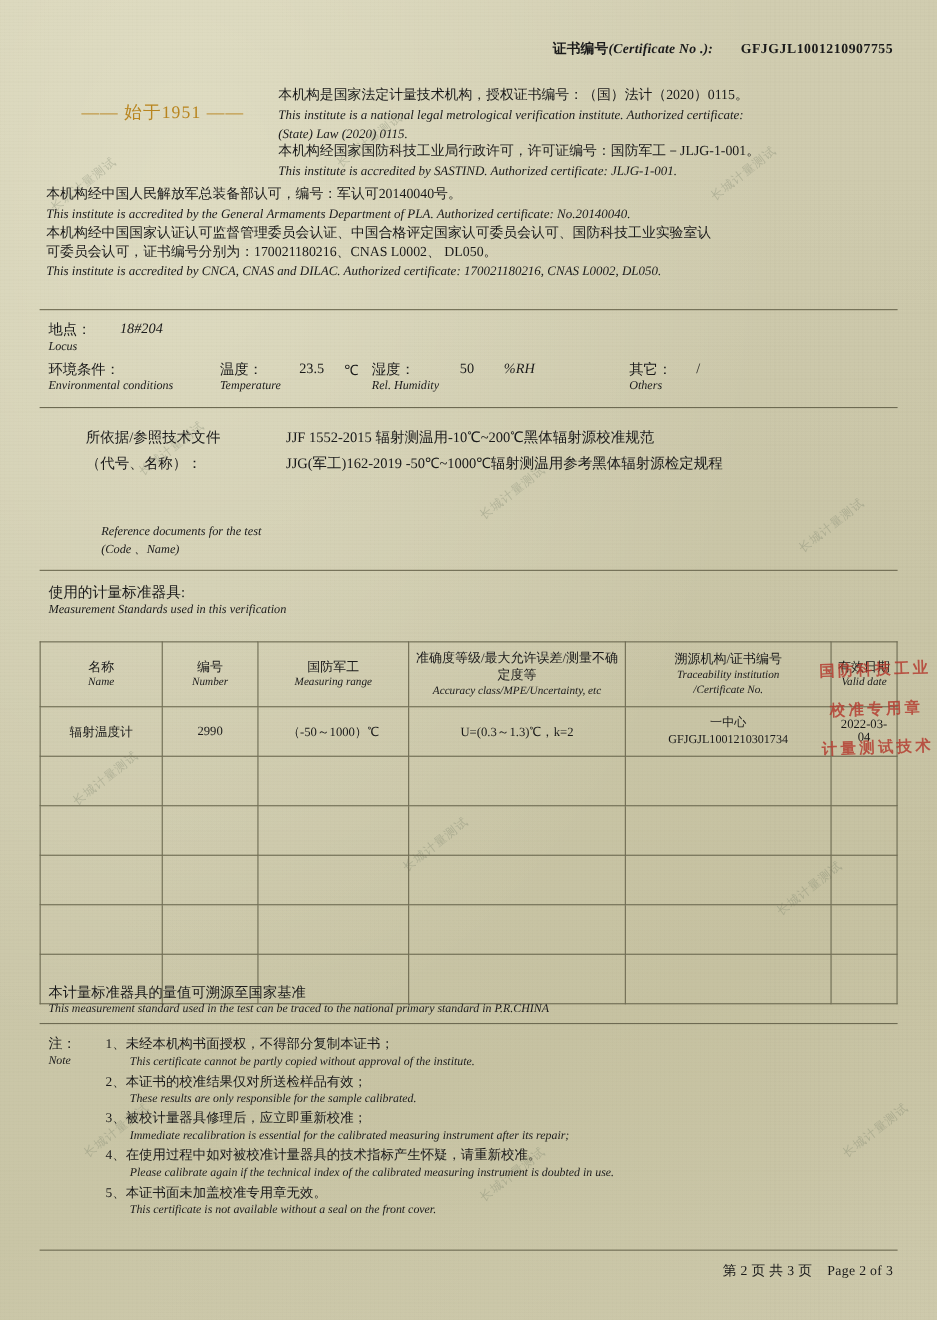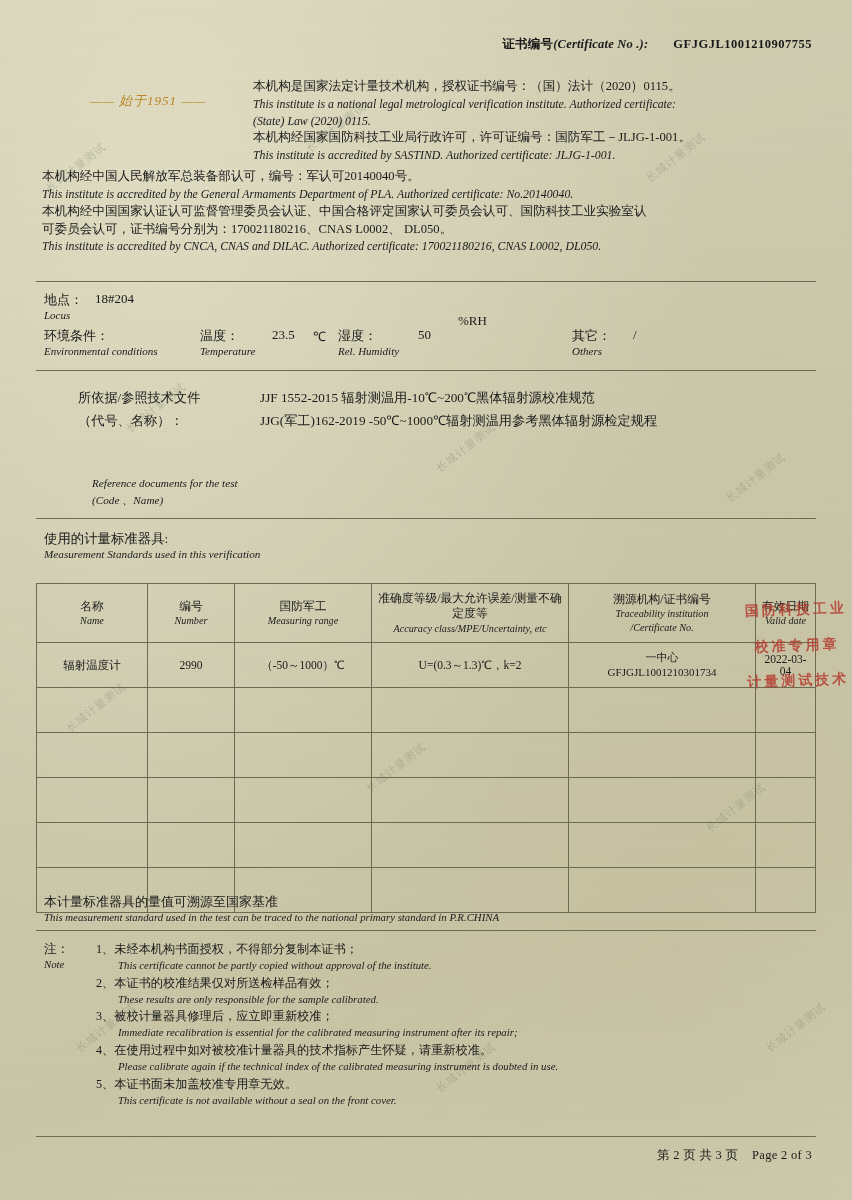--- a/index.html
+++ b/index.html
@@ -69,24 +69,23 @@
   .logo .cn {
     font-size: 31px;
     font-weight: bold;
     color: #b8851f;
     letter-spacing: 5px;
     font-family: "Liberation Serif", serif;
     text-shadow: 0 1px 0 rgba(120,80,10,.35);
   }
   .logo .since {
     margin-top: 6px;
-    font-size: 13px;
+    font-size: 16px;
     color: #b8851f;
     letter-spacing: 1px;
-    font-style: italic;
   }
 
   .hdr-block {
     position: absolute;
     left: 253px;
     top: 78px;
     width: 560px;
     font-size: 12.6px;
     line-height: 1.42;
   }
@@ -275,39 +274,39 @@
       <div>可委员会认可，证书编号分别为：170021180216、CNAS L0002、 DL050。</div>
       <div class="en">This institute is accredited by CNCA, CNAS and DILAC. Authorized certificate: 170021180216, CNAS L0002, DL050.</div>
     </div>
 
     <div class="rule" style="top:281px;"></div>
 
     <div class="row-label" style="left:44px; top:291px;">
       <span>地点：</span>
       <span class="en">Locus</span>
     </div>
-    <div class="fld" style="left:95px; top:291px;">18#204</div>
+    <div class="fld" style="left:109px; top:291px;font-style:italic;">18#204</div>
 
     <div class="row-label" style="left:44px; top:327px;">
       <span>环境条件：</span>
       <span class="en">Environmental conditions</span>
     </div>
     <div class="row-label" style="left:200px; top:327px;">
       <span>温度：</span>
       <span class="en">Temperature</span>
     </div>
     <div class="fld" style="left:272px; top:327px;">23.5</div>
     <div class="fld" style="left:313px; top:327px;">℃</div>
 
     <div class="row-label" style="left:338px; top:327px;">
       <span>湿度：</span>
       <span class="en">Rel. Humidity</span>
     </div>
     <div class="fld" style="left:418px; top:327px;">50</div>
-    <div class="fld" style="left:458px; top:313px;">%RH</div>
+    <div class="fld" style="left:458px; top:327px;font-style:italic;">%RH</div>
 
     <div class="row-label" style="left:572px; top:327px;">
       <span>其它：</span>
       <span class="en">Others</span>
     </div>
     <div class="fld" style="left:633px; top:327px;">/</div>
 
     <div class="rule" style="top:370px;"></div>
 
     <div class="ref-block">

